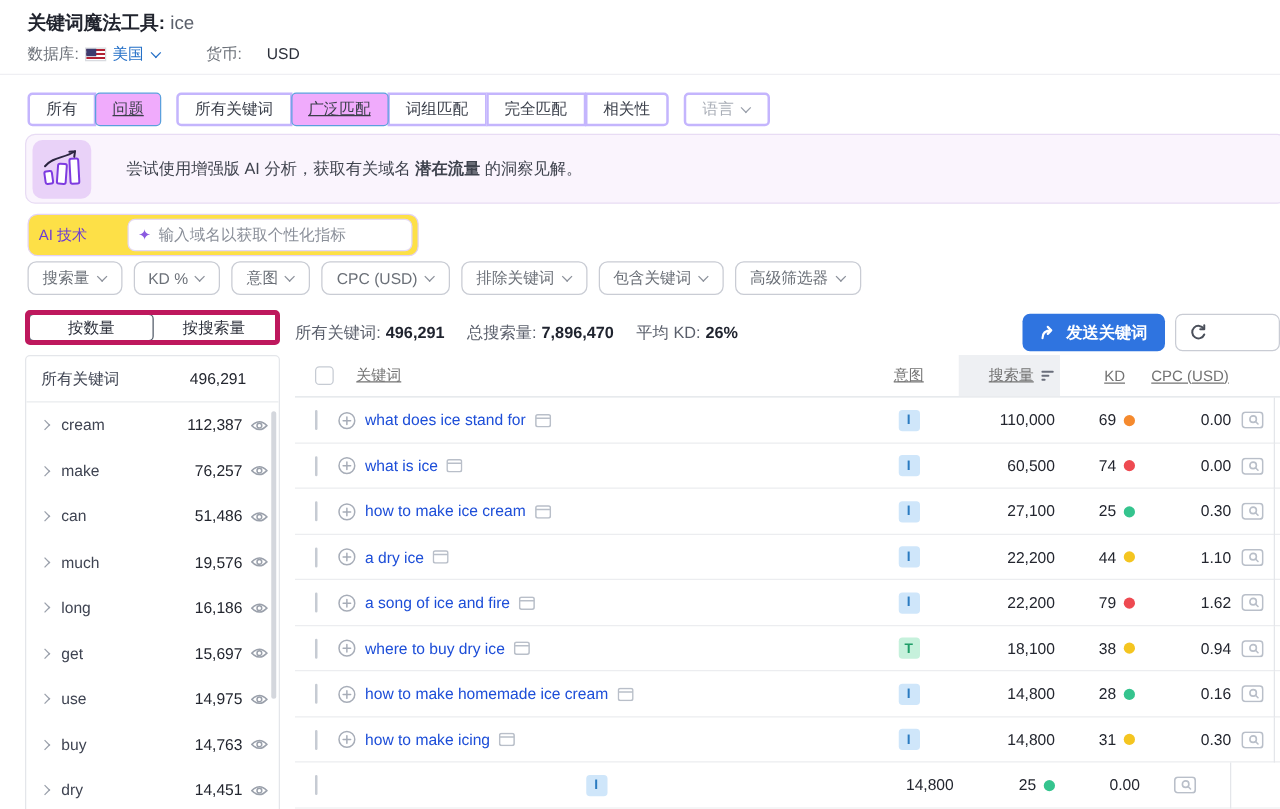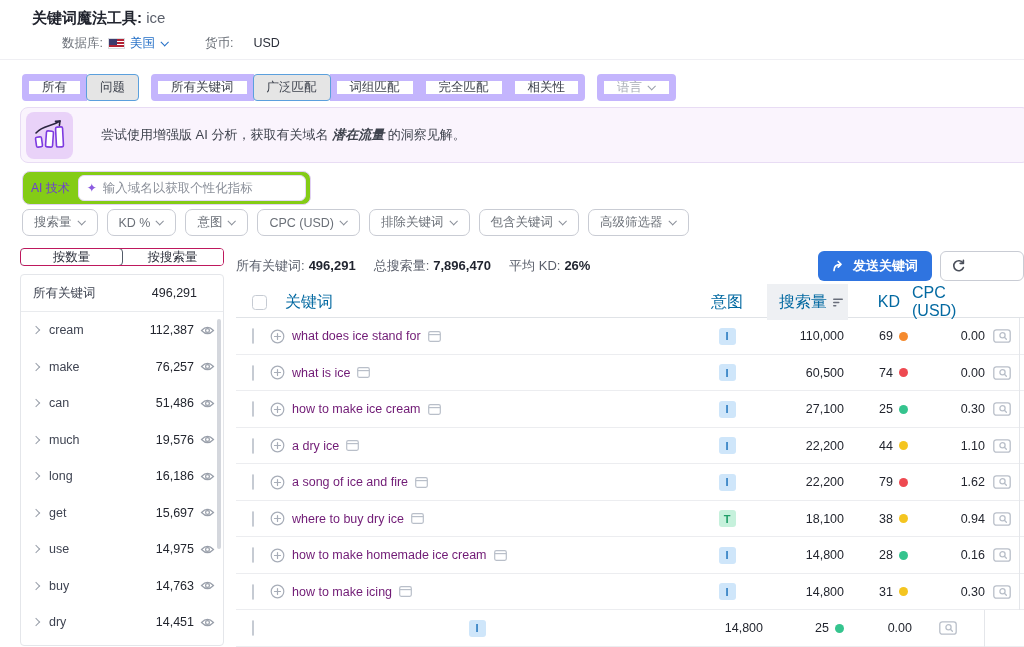--- a/index.html
+++ b/index.html
@@ -2,74 +2,74 @@
 <html><head>
 <meta charset="utf-8">
 <style>
   * { margin:0; padding:0; box-sizing:border-box; }
   html,body { width:1024px; height:647px; overflow:hidden; background:#fff;
     font-family:"Liberation Sans","DejaVu Sans",sans-serif; color:#2b2f3a; }
 
   
   .page-header { position:absolute; top:0; left:0; width:1024px; height:60px;
     border-bottom:1px solid #efeff3; }
-  .page-title { position:absolute; top:9px; left:22px; font-size:15px; font-weight:bold; color:#21242e;margin-left:10px; }
+  .page-title { position:absolute; top:9px; left:22px; font-size:15px; font-weight:bold; color:#21242e; }
   .page-title .query { font-weight:normal; color:#5b606b; }
   .meta-row { position:absolute; top:35px; left:22px; display:flex; align-items:center; font-size:12.5px; color:#6b7078; }
-  .meta-label { margin-right:5px;margin-left:40px; }
+  .meta-label { margin-right:5px; }
   .flag { width:17px; height:11px; position:relative; display:inline-block; margin-right:5px;
     background:repeating-linear-gradient(#b22234 0 1.6px,#fff 1.6px 3.2px); border:0.5px solid #d8dbe0; }
   .flag::after { content:""; position:absolute; top:0; left:0; width:8px; height:6px; background:#3c3b6e; }
   .db-value { color:#2570c7; display:flex; align-items:center; cursor:pointer; }
   .chev { display:inline-block; width:6px; height:6px; border-right:1.5px solid currentColor;
     border-bottom:1.5px solid currentColor; transform:rotate(45deg) translateY(-1px); margin:0 2px 2px 6px; }
   .chev-right { transform:rotate(-45deg); margin:0; }
   .currency { margin-left:36px; }
   .currency b { color:#2b2f3a; font-weight:normal; margin-left:20px; }
 
   
   .tabs-row { position:absolute; top:74px; left:22px; display:flex; align-items:center; gap:12px; }
   .tab-group { display:flex; }
   .tab { height:27px; padding:0 13px; display:flex; align-items:center; background:#fff;
-    border:7px solid #c4b5fd; font-size:12.5px; color:#3a3f4a; cursor:pointer; margin-left:-1px; position:relative; }
+    border:2px solid #c4b5fd; font-size:12.5px; color:#3a3f4a; cursor:pointer; margin-left:-1px; position:relative; }
   .tab:first-child { border-radius:4px 0 0 4px; margin-left:0; }
   .tab:last-child { border-radius:0 4px 4px 0; }
   .tab.only { border-radius:4px; }
-  .tab.selected { border:1px solid #5ba0dd; background:#e5e5e5; z-index:2; border-radius:4px; }
+  .tab.selected { border:1px solid #5ba0dd; background:#f0abfc; z-index:2; border-radius:4px;text-decoration:underline; }
   .tab.disabled { color:#a8adb6; }
   .tab .chev { color:#9aa0ab; }
 
   
   .banner { position:absolute; top:107px; left:20px; width:1010px; height:56px;
     background:#faf4fd; border:1px solid #e8dcf4; border-radius:8px; display:flex; align-items:center; }
   .banner-icon { width:47px; height:47px; margin-left:5px; border-radius:8px; background:#e9d2f8;
     display:flex; align-items:center; justify-content:center; }
   .banner-text { margin-left:28px; font-size:13px; color:#3f434e; }
-  .banner-text b { font-weight:bold;font-style:italic; }
+  .banner-text b { font-weight:bold; }
 
   
   .ai-bar { position:absolute; top:171px; left:22px; display:flex; align-items:center;
-    background:#84cc16; border:1px solid #e2d2f5; border-radius:8px; padding:3px 4px 3px 8px; }
+    background:#fde047; border:1px solid #e2d2f5; border-radius:8px; padding:3px 4px 3px 8px;gap:24px; }
   .ai-chip { font-size:12px; color:#6d3bd4; margin-right:8px; }
   .ai-input-wrap { display:flex; align-items:center; background:#fff; border:1px solid #e4d8f5;
     border-radius:6px; height:26px; width:228px; padding:0 8px; }
   .sparkle { color:#8b5ae0; font-size:12px; margin-right:6px; }
   .ai-input { border:none; outline:none; font-size:12.5px; color:#3a3f4a; width:100%;
     font-family:inherit; background:transparent; }
   .ai-input::placeholder { color:#8a8f99; }
 
   
   .filters-row { position:absolute; top:209px; left:22px; display:flex; gap:9px; }
   .filter-btn { height:27px; padding:0 11px; display:flex; align-items:center; background:#fff;
     border:1px solid #c9ccd4; border-radius:7px; font-size:12.5px; color:#6b7078; cursor:pointer; }
   .filter-btn .chev { color:#8b909a; }
 
   
   .sidebar { position:absolute; top:248px; left:20px; width:204px; bottom:0; }
-  .seg-toggle { display:flex; height:18px; border:1px solid #be185d; border-radius:4px; overflow:hidden; }
+  .seg-toggle { display:flex; height:28px; border:4px solid #be185d; border-radius:4px; overflow:hidden; }
   .seg { flex:1; display:flex; align-items:center; justify-content:center; font-size:12.5px;
     color:#2b2f3a; background:#fff; cursor:pointer; }
   .seg.selected { border:1px solid #525b68; border-radius:4px; margin:-1px; z-index:2; }
   .group-list { margin-top:8px; border:1px solid #e4e6ea; border-radius:4px; background:#fff;
     height:372px; position:relative; overflow:hidden; }
   .group-head { display:flex; align-items:center; height:37px; padding:0 26px 0 12px;
     border-bottom:1px solid #e9ebee; font-size:12.5px; color:#3f4452; }
   .group-head .count { margin-left:auto; color:#23262f; }
   .group-item { display:flex; align-items:center; height:36.5px; padding:0 8px 0 12px;
     font-size:12.5px; color:#3f4452; cursor:pointer; }
@@ -86,31 +86,31 @@
   .stat b { color:#1f232e; margin-left:4px; }
   .actions { margin-left:auto; display:flex; gap:8px; }
   .send-btn { height:30px; padding:0 14px; background:#2f74e0; color:#fff; border:none;
     border-radius:6px; font-size:13px; font-weight:bold; display:flex; align-items:center; gap:7px;
     cursor:pointer; font-family:inherit; }
   .refresh-btn { height:30px; width:84px; background:#fff; border:1px solid #c9ccd4; border-radius:6px;
     display:flex; align-items:center; padding-left:10px; cursor:pointer; }
 
   .grid-row { display:grid; grid-template-columns:15px 420px 80px 81px 64px 73px 35px;
     padding-left:16px; align-items:center; }
-  .thead { height:34px; border-bottom:1px solid #e0e3e7; font-size:16px; color:#0369a1; }
+  .thead { height:34px; border-bottom:1px solid #e0e3e7; font-size:12px; color:#737373;text-decoration:underline; }
   .thead > div { height:100%; display:flex; align-items:center; }
   .th-kw { padding-left:18px; }
   .th-intent { justify-content:center; }
   .th-vol { justify-content:flex-end; background:#eef0f3; padding-right:4px; gap:6px; cursor:pointer; }
   .th-kd { justify-content:flex-end; padding-right:12px; }
   .th-cpc { justify-content:flex-end; padding-right:2px; }
 
   .trow { height:36.5px; border-bottom:1px solid #ecedf0; font-size:12.5px; }
   .cell-kw { display:flex; align-items:center; gap:7px; padding-left:3px; }
-  .kw-link { color:#701a75; cursor:pointer; }
+  .kw-link { color:#1d4ed8; cursor:pointer; }
   .cell-intent { display:flex; justify-content:center; }
   .intent-badge { width:17px; height:17px; border-radius:3px; display:flex; align-items:center;
     justify-content:center; font-size:11px; font-weight:bold; }
   .intent-badge[data-intent="I"] { background:#cfe6fa; color:#2b7bc0; }
   .intent-badge[data-intent="T"] { background:#c6f1dc; color:#1f9e68; }
   .cell-vol { text-align:right; padding-right:4px; color:#23262f; }
   .cell-kd { display:flex; align-items:center; justify-content:flex-end; padding-right:4px; color:#23262f; }
   .kd-dot { width:9px; height:9px; border-radius:50%; margin-left:6px; }
   .kd-dot[data-level="orange"] { background:#f58a2e; }
   .kd-dot[data-level="red"]    { background:#ee4a51; }

